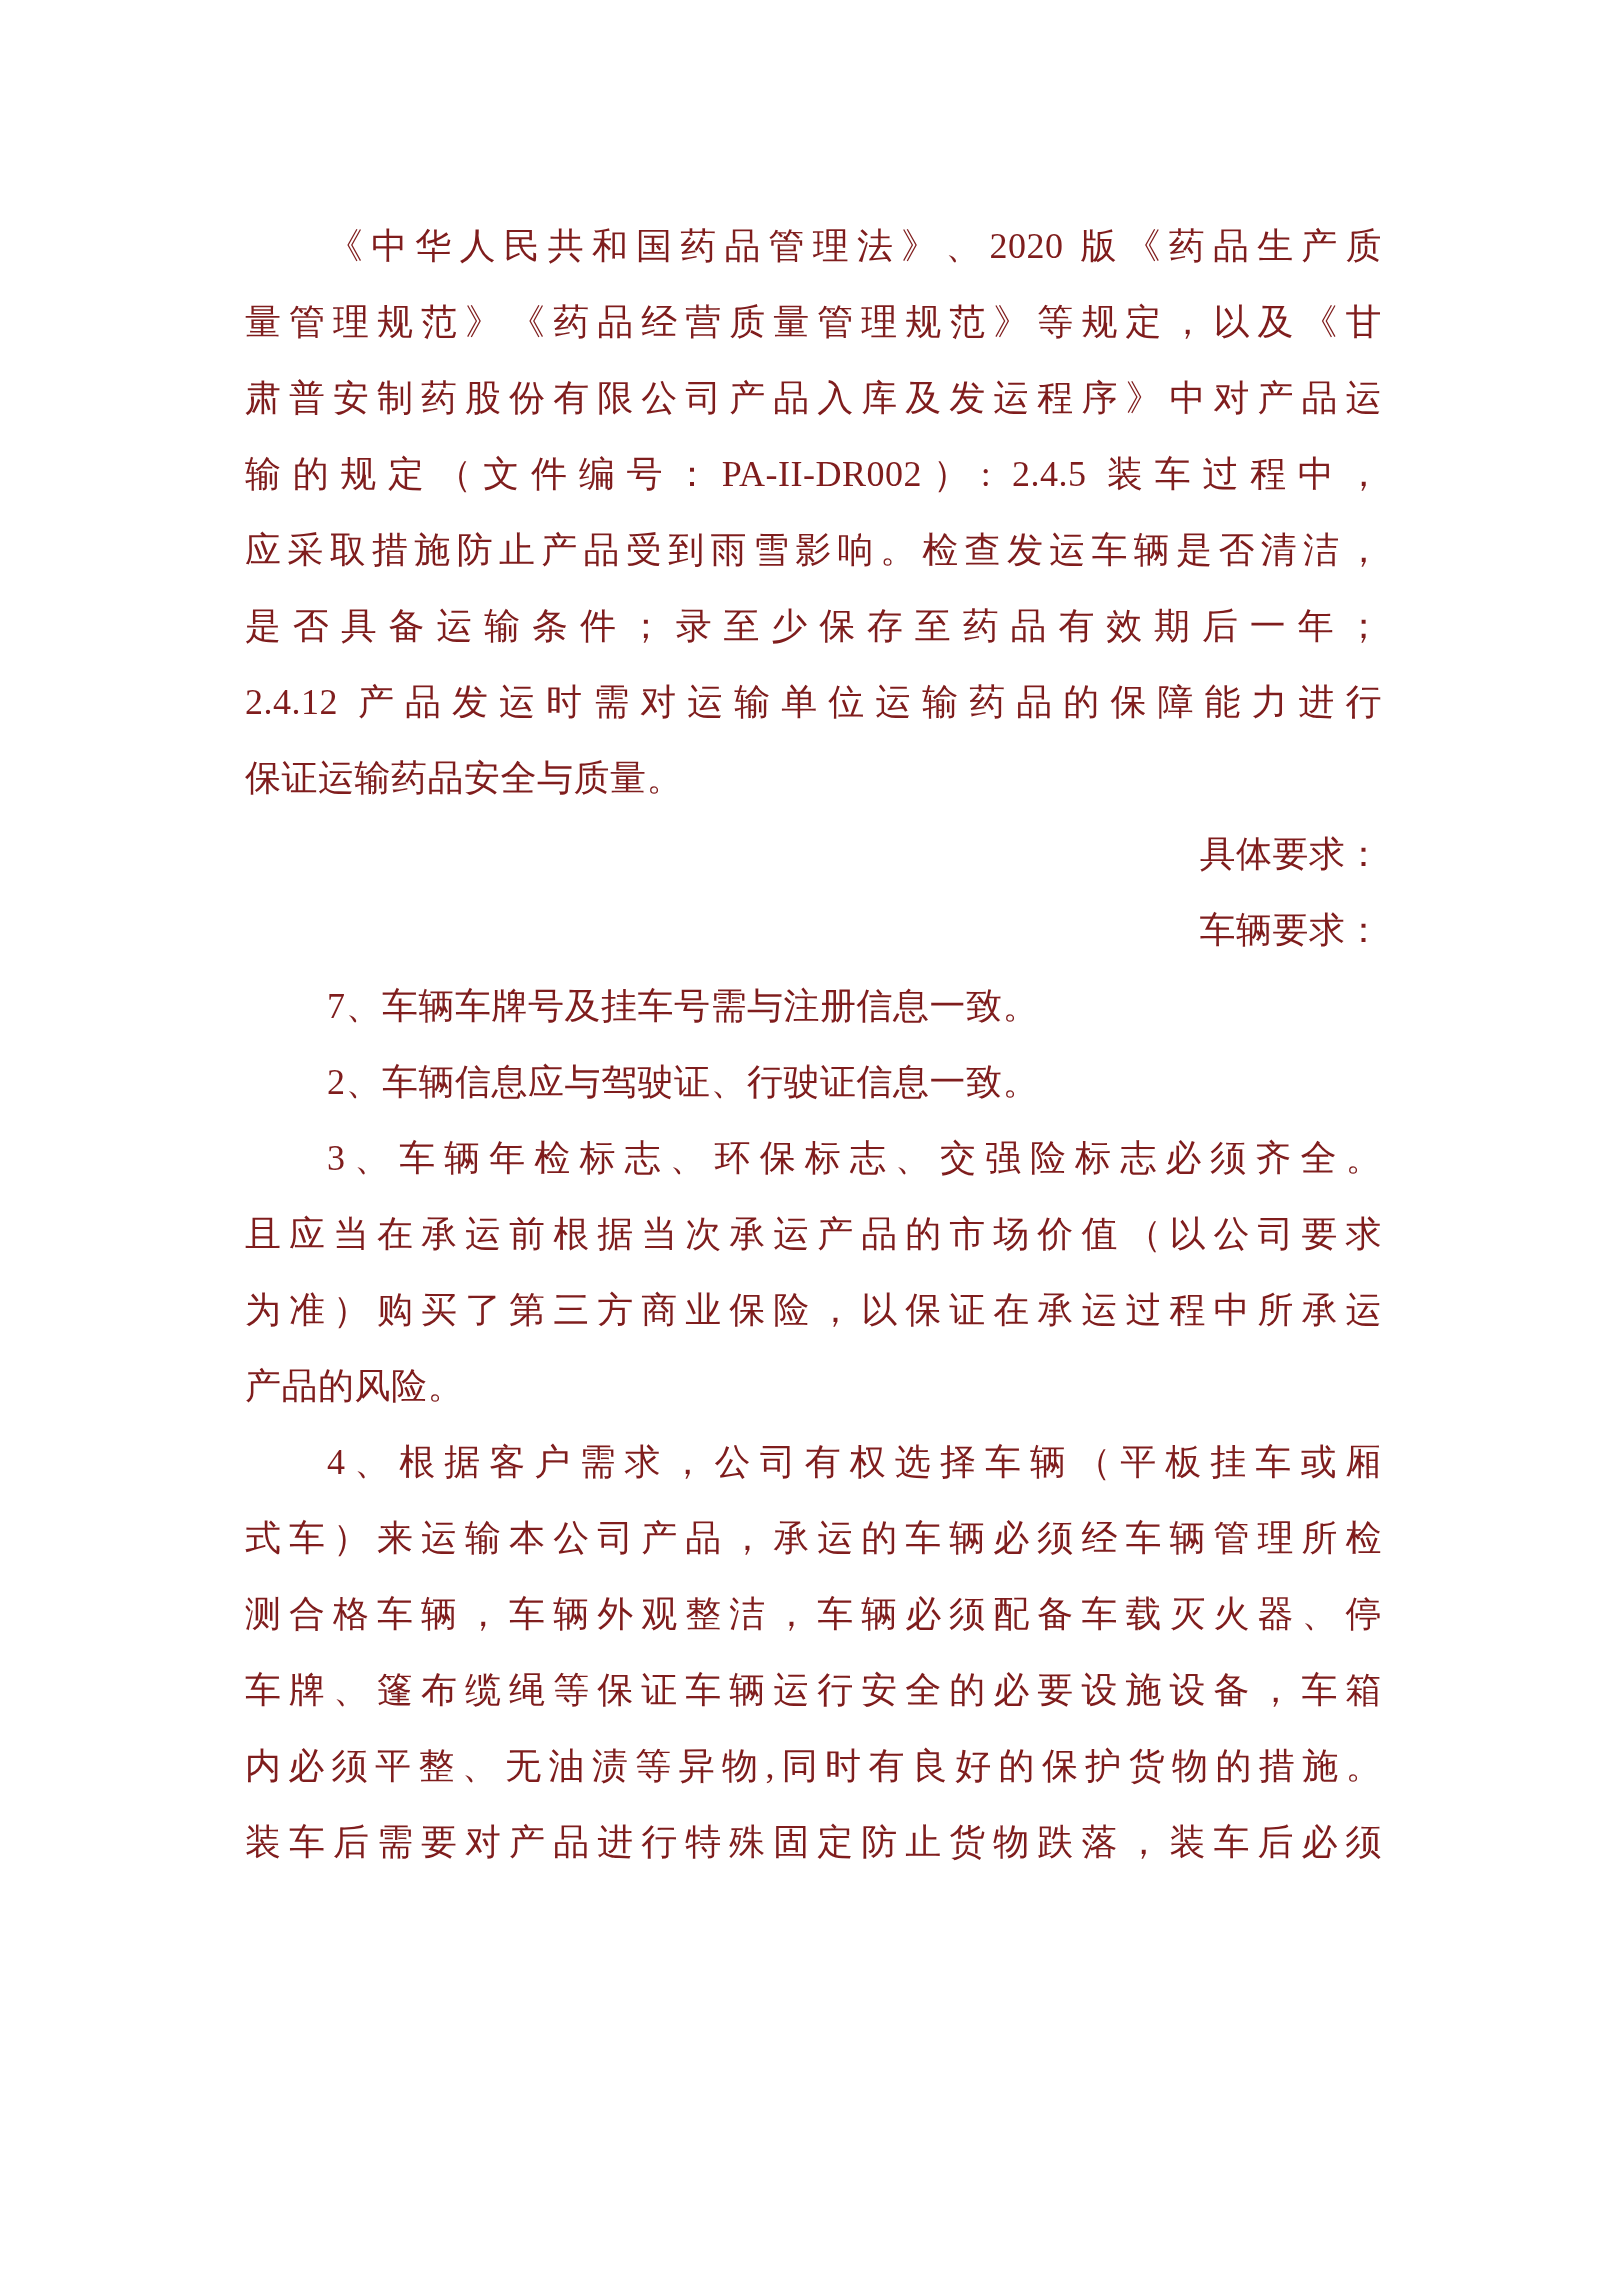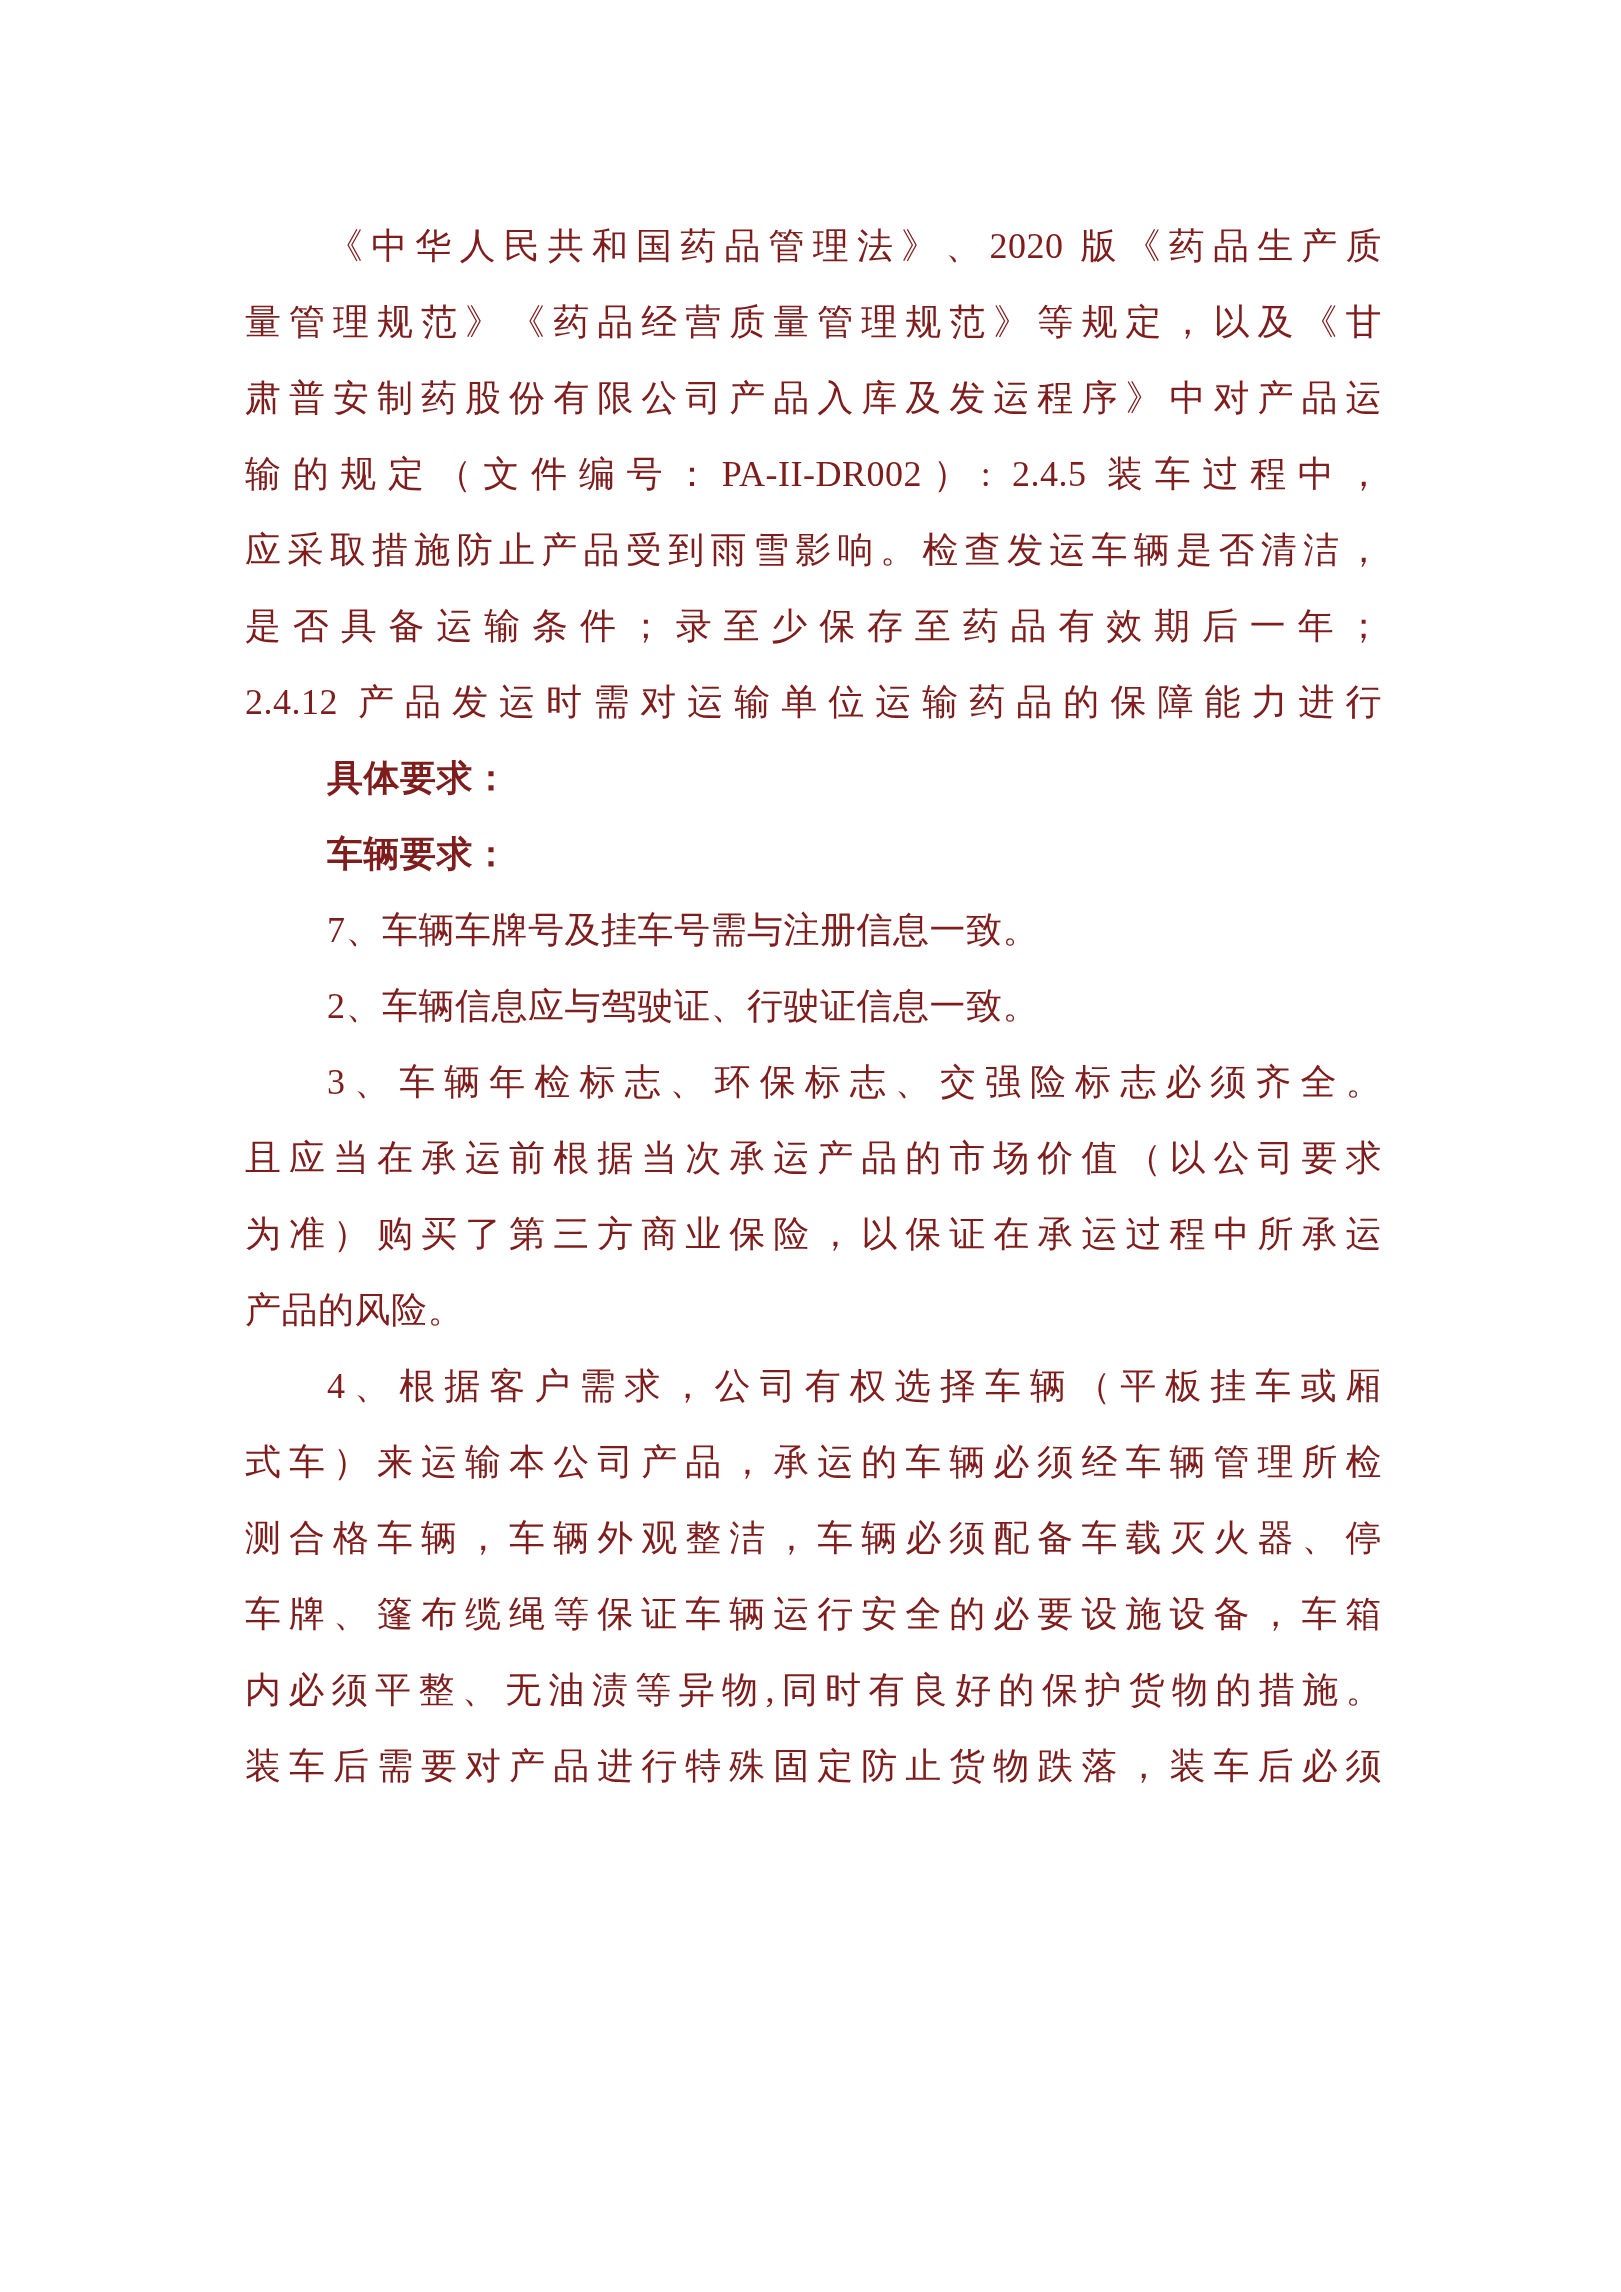--- a/index.html
+++ b/index.html
@@ -33,35 +33,37 @@
   }
   .line.justify {
     text-align: justify;
     text-align-last: justify;
     text-justify: inter-character;
   }
   .line.indent {
     padding-left: 82px;
   }
   .line.bold {
-    font-weight: bold;
+    font-weight: normal;
+    text-align: right;
   }
 </style>
 </head>
 <body>
 
 <div class="page">
   <div class="doc-body">
       <div class="line indent justify">《中华人民共和国药品管理法》、2020 版《药品生产质</div>
       <div class="line justify">量管理规范》《药品经营质量管理规范》等规定，以及《甘</div>
       <div class="line justify">肃普安制药股份有限公司产品入库及发运程序》中对产品运</div>
       <div class="line justify">输的规定（文件编号：PA-II-DR002）: 2.4.5 装车过程中，</div>
       <div class="line justify">应采取措施防止产品受到雨雪影响。检查发运车辆是否清洁，</div>
       <div class="line justify">是否具备运输条件；录至少保存至药品有效期后一年；</div>
       <div class="line justify">2.4.12 产品发运时需对运输单位运输药品的保障能力进行</div>
+      <div class="line">保证运输药品安全与质量。</div>
       <div class="line indent bold">具体要求：</div>
       <div class="line indent bold">车辆要求：</div>
       <div class="line indent">7、车辆车牌号及挂车号需与注册信息一致。</div>
       <div class="line indent">2、车辆信息应与驾驶证、行驶证信息一致。</div>
       <div class="line indent justify">3、车辆年检标志、环保标志、交强险标志必须齐全。</div>
       <div class="line justify">且应当在承运前根据当次承运产品的市场价值（以公司要求</div>
       <div class="line justify">为准）购买了第三方商业保险，以保证在承运过程中所承运</div>
       <div class="line">产品的风险。</div>
       <div class="line indent justify">4、根据客户需求，公司有权选择车辆（平板挂车或厢</div>
       <div class="line justify">式车）来运输本公司产品，承运的车辆必须经车辆管理所检</div>

